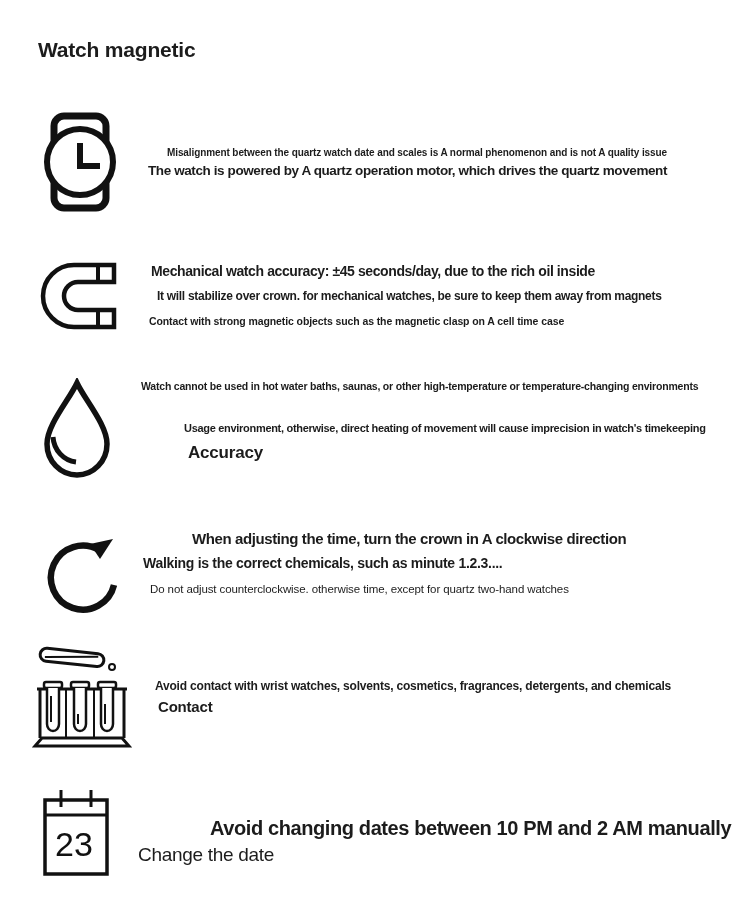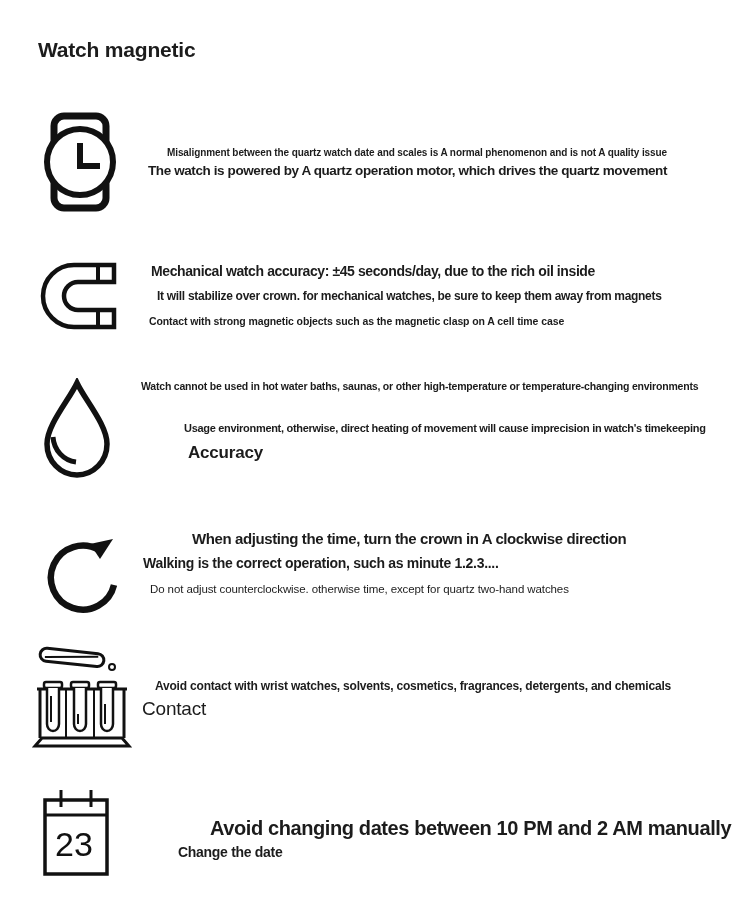--- a/index.html
+++ b/index.html
@@ -38,26 +38,26 @@
 
   
   .icon-s4 { left: 38px; top: 521px; }
   .s4-l1 { left: 192px; top: 530px; font-size: 15px;   font-weight: 700; letter-spacing: -0.4px; text-align: center; }
   .s4-l2 { left: 143px; top: 555px; font-size: 14px;   font-weight: 700; letter-spacing: -0.3px; }
   .s4-l3 { left: 150px; top: 583px; font-size: 11.5px; font-weight: 500; letter-spacing: -0.1px; }
 
   
   .icon-s5 { left: 32px; top: 642px; }
   .s5-l1 { left: 155px; top: 679px; font-size: 12px;  font-weight: 600; letter-spacing: -0.2px; text-align: right; }
-  .s5-l2 { left: 142px; top: 698px; font-size: 19px;  font-weight: 400; letter-spacing: -0.2px; }
+  .s5-l2 { left: 158px; top: 698px; font-size: 15px;  font-weight: 700; letter-spacing: -0.2px; }
 
   
   .icon-s6 { left: 40px; top: 788px; }
   .s6-l1 { left: 210px; top: 817px; font-size: 20px;   font-weight: 700; letter-spacing: -0.4px; }
-  .s6-l2 { left: 138px; top: 844px; font-size: 14px; font-weight: 700; letter-spacing: -0.3px; margin-left: 40px; }
+  .s6-l2 { left: 138px; top: 844px; font-size: 19px; font-weight: 400; letter-spacing: -0.3px; }
 
   .cal-date { font-family: "Liberation Sans", sans-serif; }
 </style>
 </head>
 <body>
 
 <div class="abs title">Watch magnetic</div>
 
 <div class="icon icon-s1">
   <svg width="84" height="100" viewBox="0 0 84 100">
@@ -90,21 +90,21 @@
 <div class="abs s3-l2">Usage environment, otherwise, direct heating of movement will cause imprecision in watch's timekeeping</div>
 <div class="abs s3-l3">Accuracy</div>
 
 <div class="icon icon-s4">
   <svg width="88" height="94" viewBox="0 0 88 94">
     <path d="M76 64 A32 32 0 1 1 61 29" fill="none" stroke="#111" stroke-width="6.5"></path>
     <polygon points="75,18 52,23 62,38" fill="#111"></polygon>
   </svg>
 </div>
 <div class="abs s4-l1">When adjusting the time, turn the crown in A clockwise direction</div>
-<div class="abs s4-l2">Walking is the correct operation, such as minute 1.2.3....</div>
+<div class="abs s4-l2">Walking is the correct chemicals, such as minute 1.2.3....</div>
 <div class="abs s4-l3">Do not adjust counterclockwise. otherwise time, except for quartz two-hand watches</div>
 
 <div class="icon icon-s5">
   <svg width="100" height="108" viewBox="0 0 100 108">
     <g transform="rotate(6 12 14)">
       <rect x="8" y="6" width="64" height="13" rx="6.5" fill="#fff" stroke="#111" stroke-width="3"></rect>
       <line x1="13" y1="15" x2="66" y2="9" stroke="#111" stroke-width="2"></line>
     </g>
     <circle cx="80" cy="25" r="3" fill="none" stroke="#111" stroke-width="2"></circle>
     <line x1="5" y1="47" x2="95" y2="47" stroke="#111" stroke-width="3"></line>

